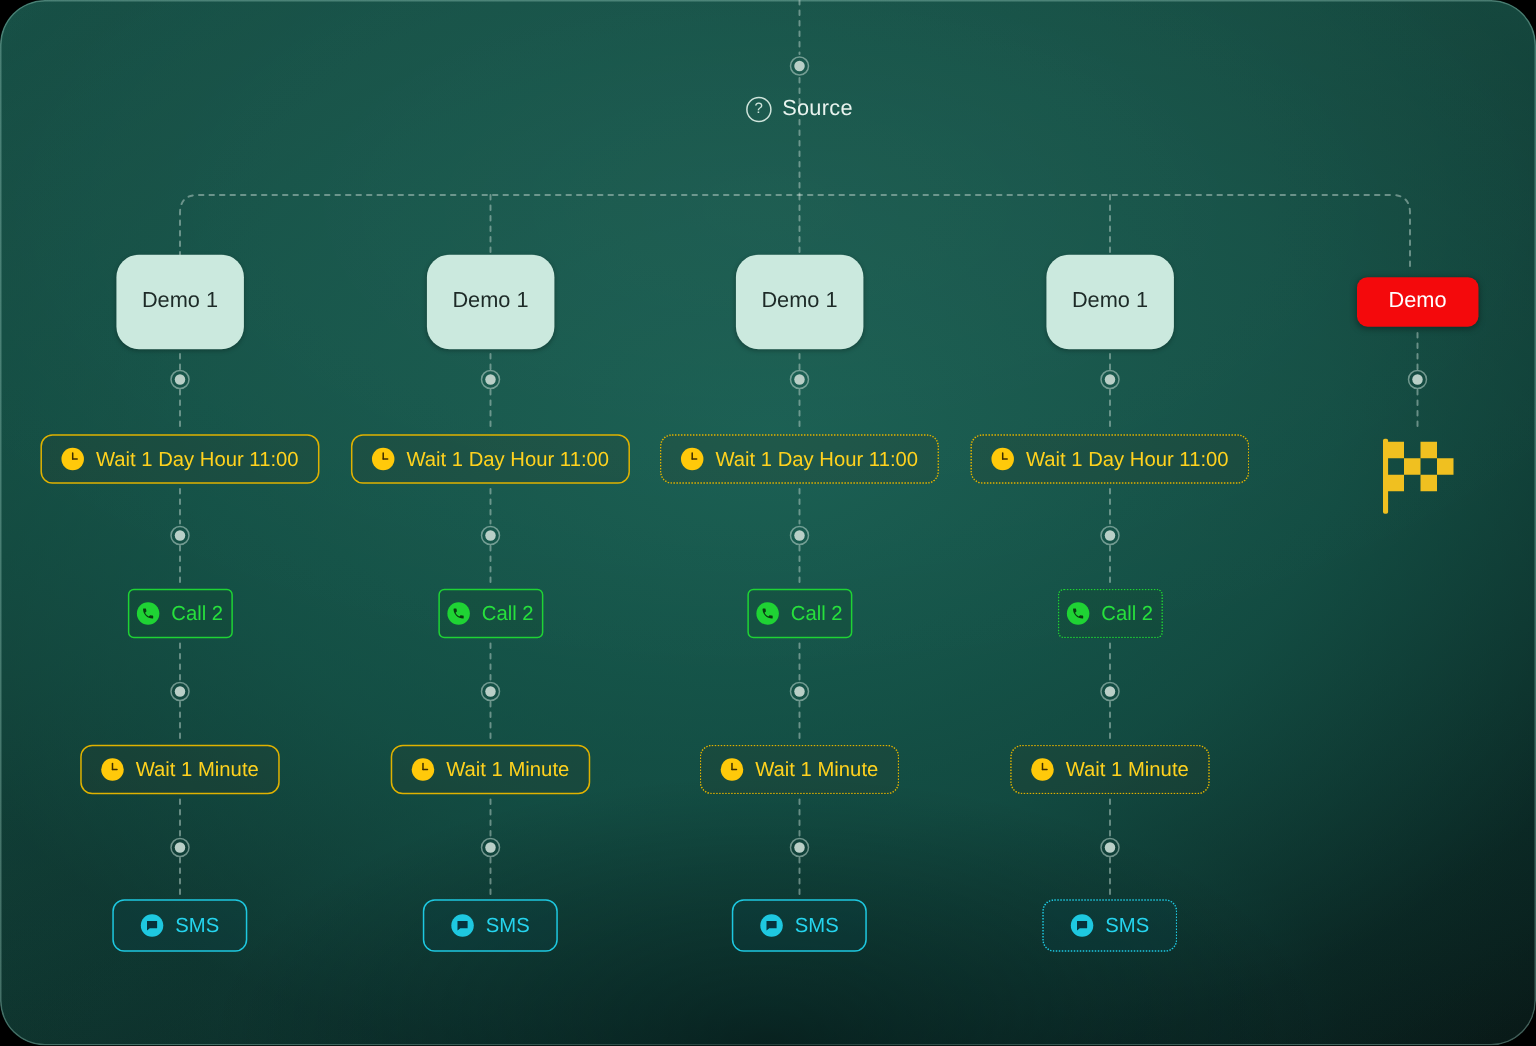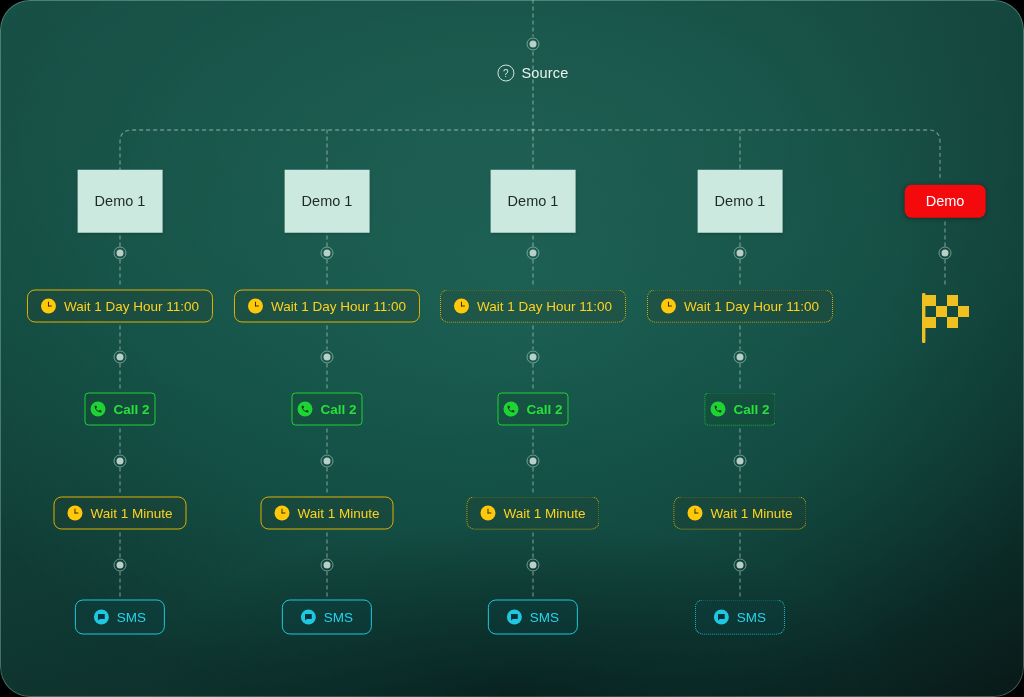--- a/index.html
+++ b/index.html
@@ -86,21 +86,21 @@
     align-items: center;
     justify-content: center;
     line-height: 1;
     font-family: "Liberation Sans", sans-serif;
   }
 
   
   .demo-node {
     background: #cbe9de;
     color: #1d2a27;
-    border-radius: 0;
+    border-radius: 15px;
     padding: 24px 17px;
     font-size: 14.5px;
     box-shadow: 0 1px 3px rgba(0,0,0,0.25);
   }
 
   
   .none-node {
     background: #f4090c;
     color: #ffffff;
     border-radius: 7px;
@@ -121,21 +121,20 @@
   .wait-node.dotted { border-style: dotted; }
 
   
   .call-node {
     background: rgba(20,70,35,0.22);
     border: 1.2px solid #1fd334;
     color: #27e03c;
     border-radius: 4px;
     padding: 8px 5px;
     font-size: 13.5px;
-    font-weight: bold;
   }
   .call-node.dotted { border-style: dotted; }
 
   
   .sms-node {
     background: rgba(10,70,80,0.20);
     border: 1.2px solid #1ec8e0;
     color: #25d4ee;
     border-radius: 8px;
     padding: 9px 18px;

